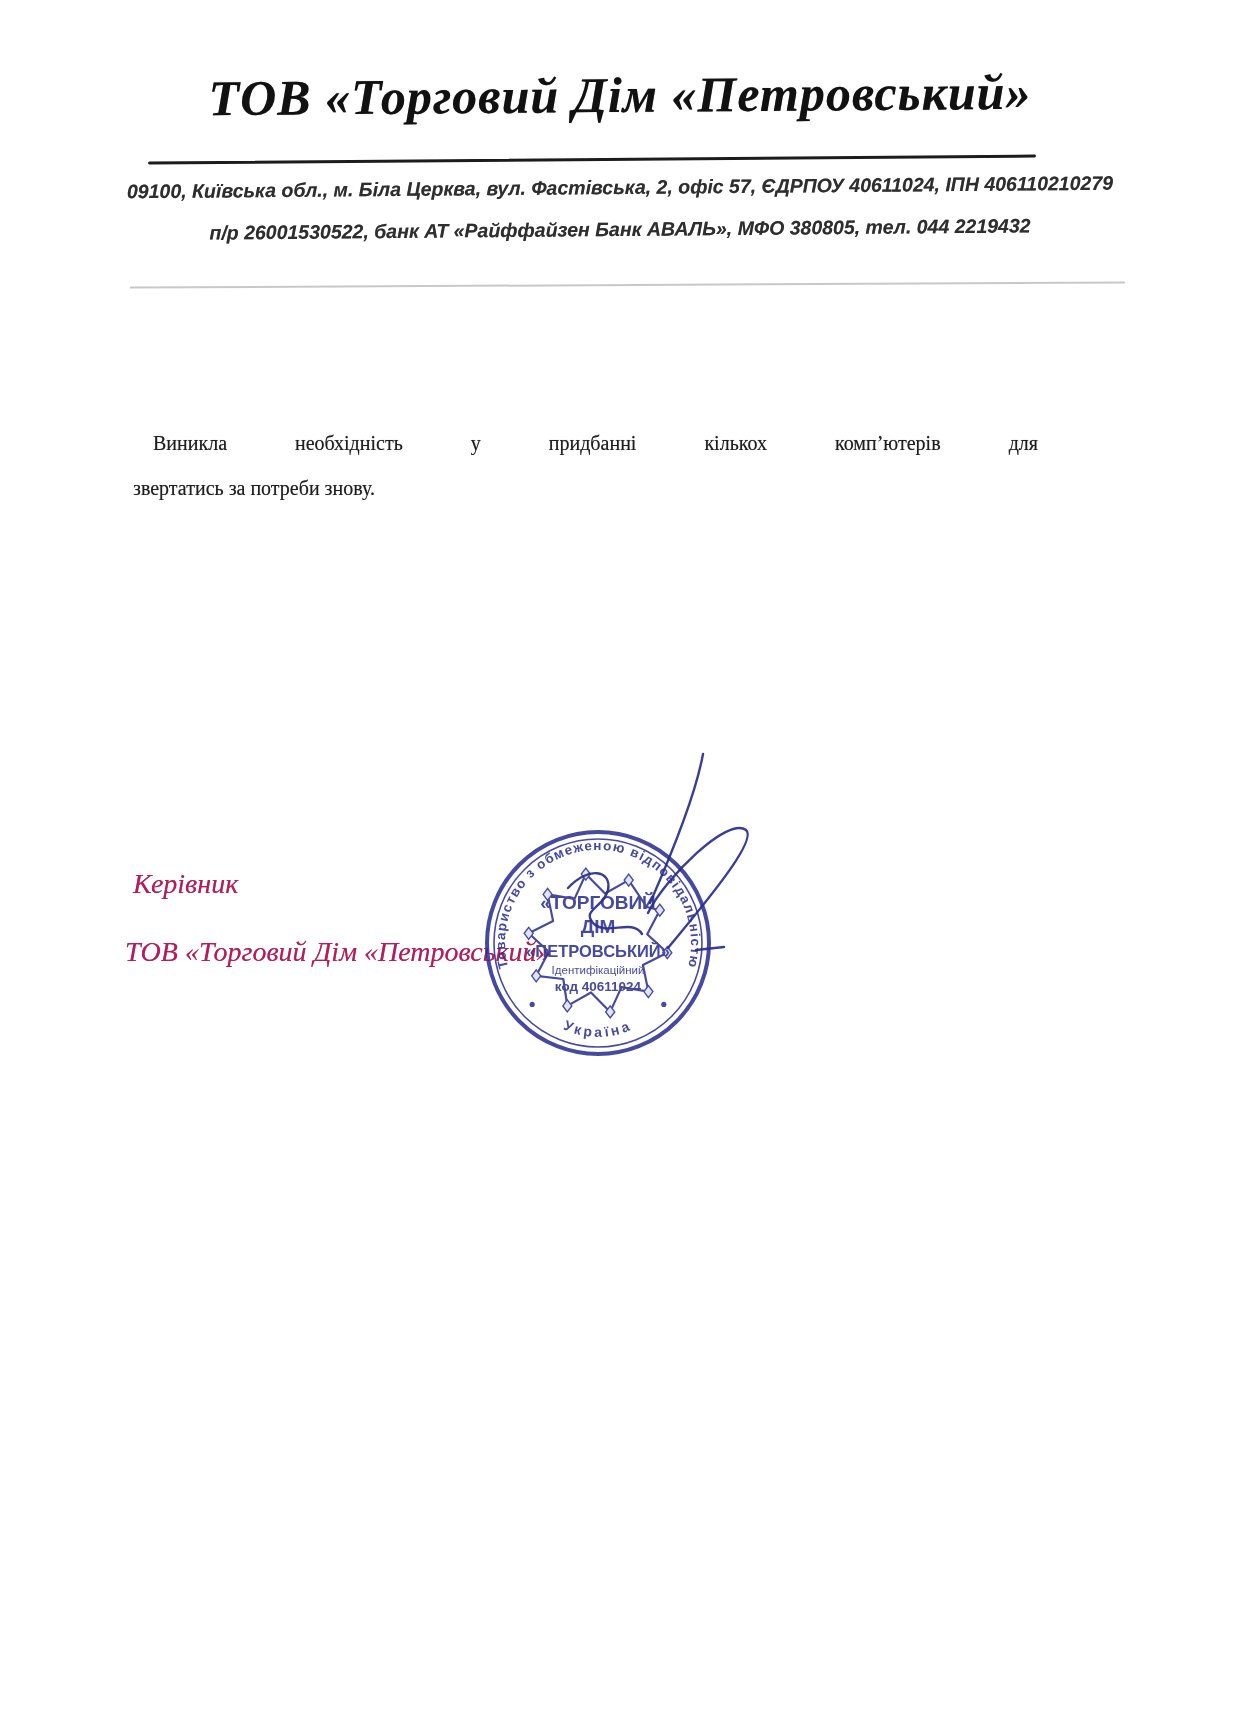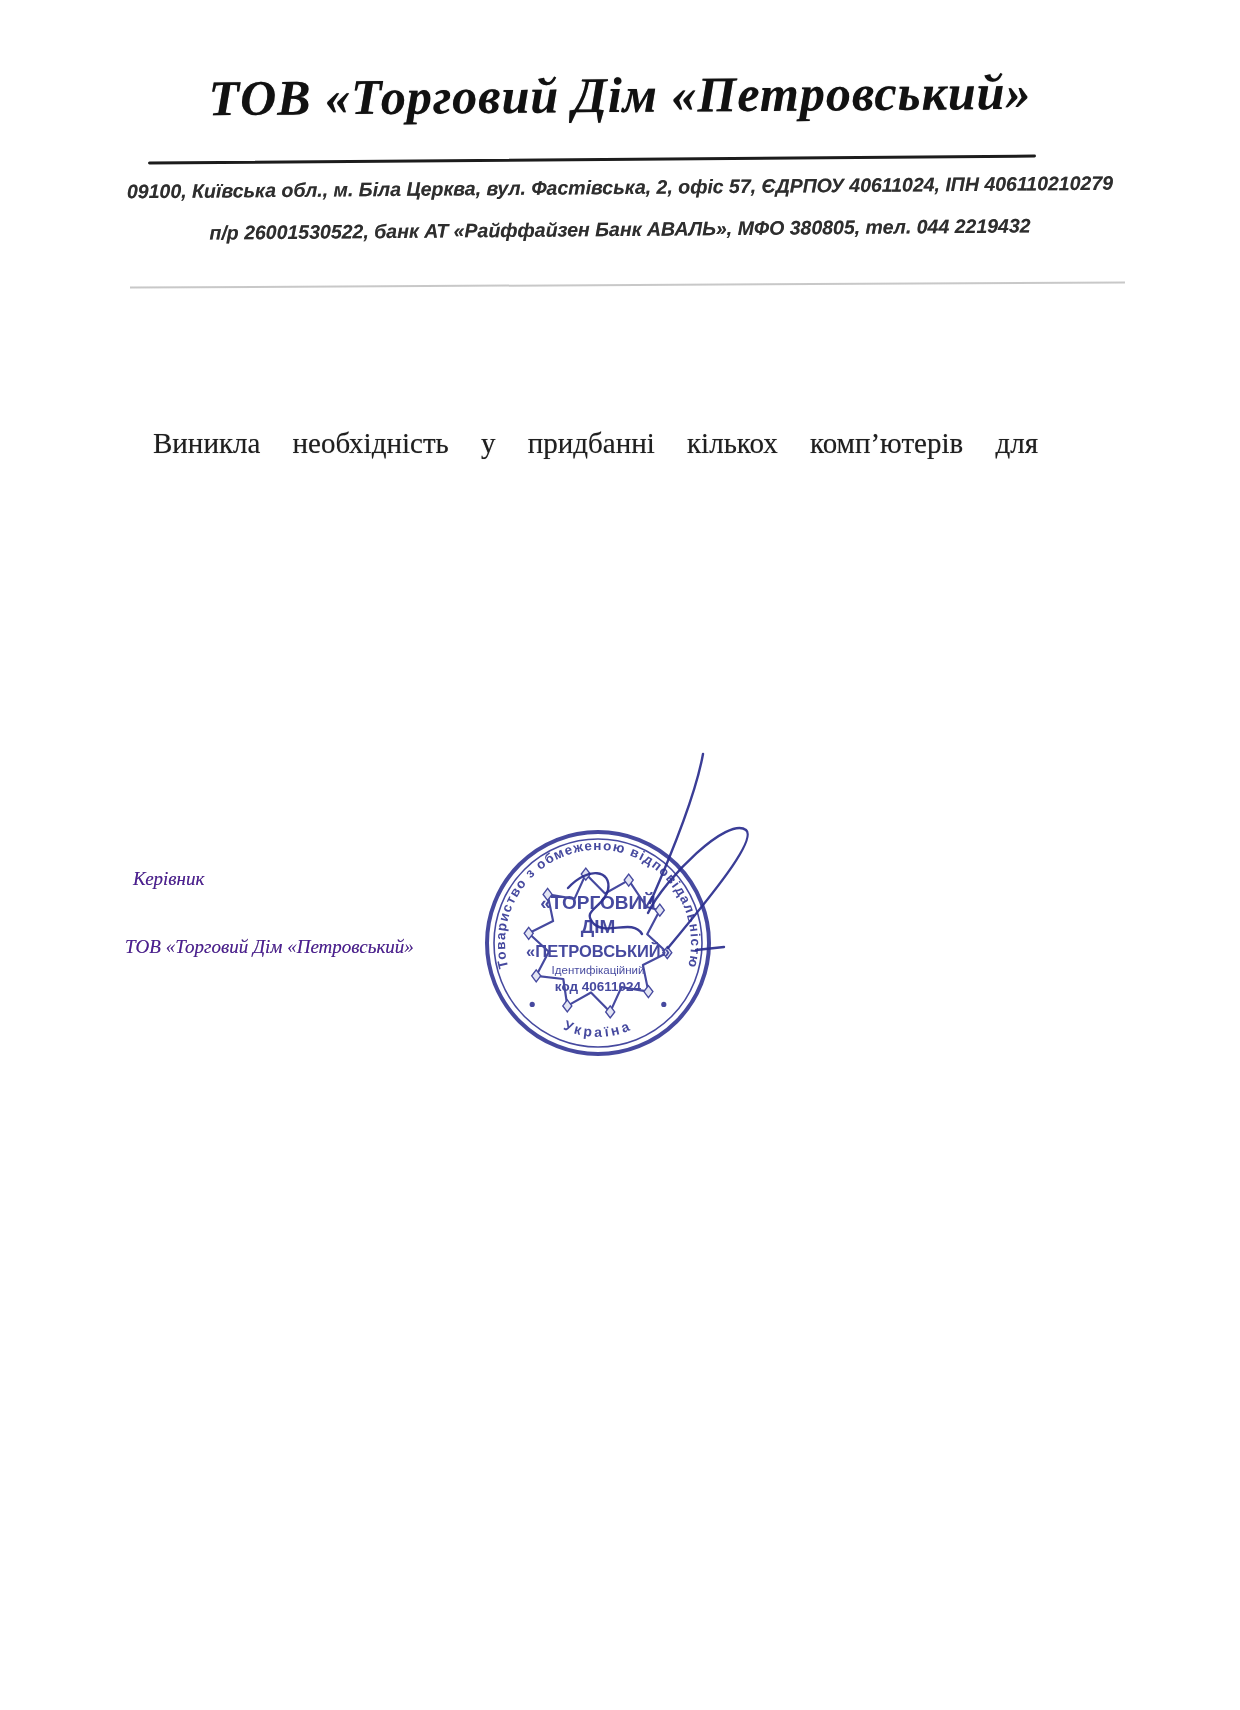--- a/index.html
+++ b/index.html
@@ -51,39 +51,39 @@
     position: absolute;
     left: 130px; top: 284px; width: 995px; height: 2px;
     background: #9a9a9a;
     opacity: 0.55;
     transform: rotate(-0.3deg);
   }
   .body-paragraph {
     position: absolute;
     left: 133px; top: 421px; width: 905px;
     font-family: "Liberation Serif", serif;
-    font-size: 29px;
+    font-size: 20px;
     color: #1f1f1f;
     text-shadow: 0 0 0.7px rgba(0,0,0,0.5);
   }
   .body-line {
     height: 45px;
     line-height: 45px;
     text-align: justify;
     text-align-last: justify;
     white-space: normal;
   }
   .body-line-first { text-indent: 20px; }
   .body-line-last { text-align-last: left; }
   .sig-text {
     position: absolute;
     font-family: "Liberation Serif", serif;
     font-style: italic;
-    font-size: 19px;
-    color: #4c1d95;
+    font-size: 28px;
+    color: #be185d;
     text-shadow: 0 0 0.6px rgba(0,0,0,0.45);
     white-space: nowrap;
   }
   .sig-position { left: 133px; top: 868px; }
   .sig-company  { left: 125px; top: 936px; }
   .sig-name     { left: 770px; top: 936px; }
   .stamp-wrap {
     position: absolute;
     left: 478px; top: 823px; width: 240px; height: 240px;
     opacity: 0.88;
@@ -105,20 +105,21 @@
   <div class="rule-top"></div>
 
   <div class="address-line address-1">09100, Київська обл., м. Біла Церква, вул. Фастівська, 2, офіс 57, ЄДРПОУ 40611024, ІПН 406110210279</div>
 
   <div class="address-line address-2">п/р 26001530522, банк АТ «Райффайзен Банк АВАЛЬ», МФО 380805, тел. 044 2219432</div>
 
   <div class="rule-bottom"></div>
 
   <div class="body-paragraph">
     <div class="body-line body-line-first">Виникла необхідність у придбанні кількох комп’ютерів для</div>
+    <div class="body-line body-line-last">звертатись за потреби знову.</div>
   </div>
 
   <div class="sig-text sig-position">Керівник</div>
 
   <div class="sig-text sig-company">ТОВ «Торговий Дім «Петровський»</div>
 
 
   <div class="stamp-wrap">
     <svg width="240" height="240" viewBox="0 0 240 240">
       <defs>

